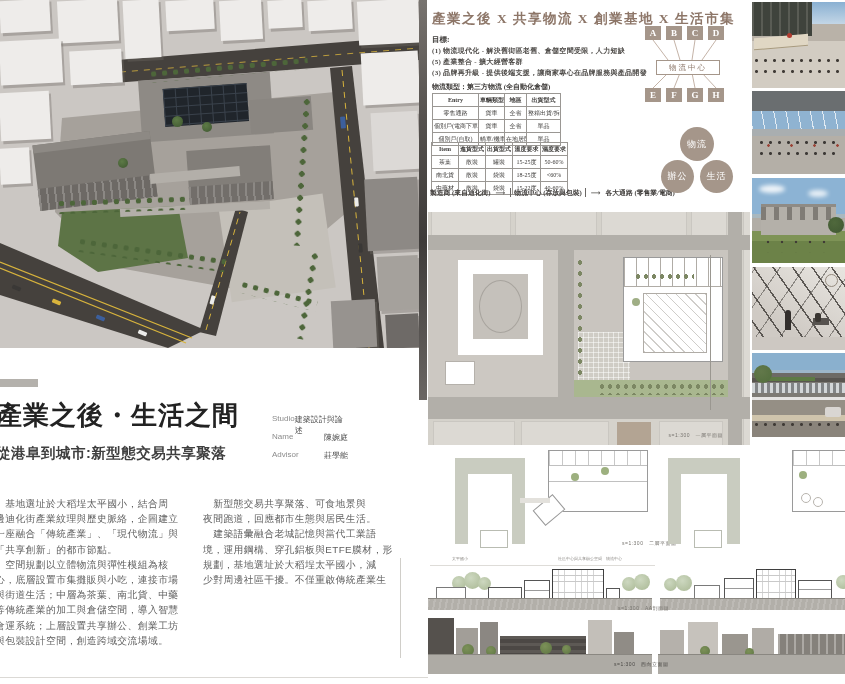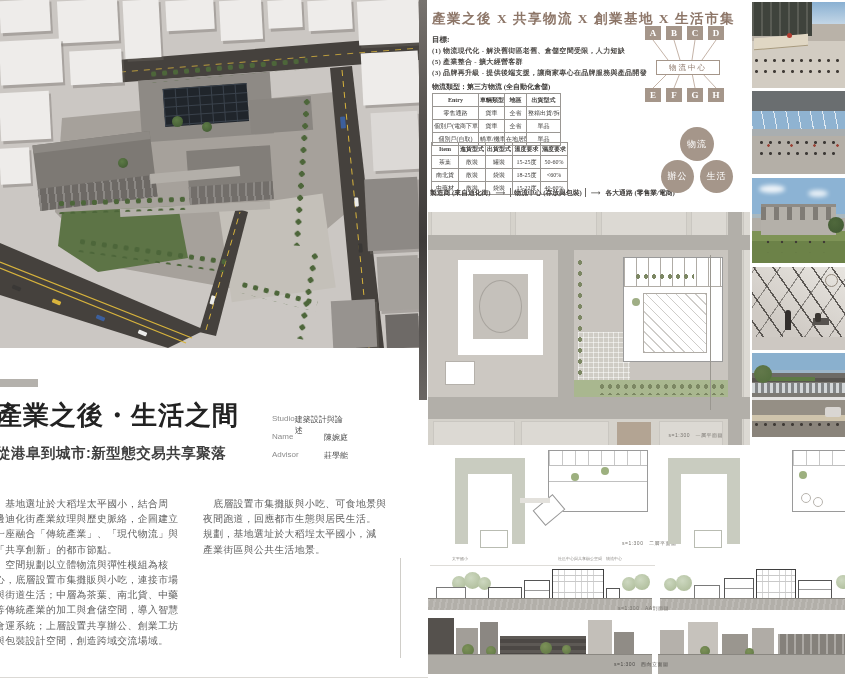--- a/index.html
+++ b/index.html
@@ -327,24 +327,26 @@
     <div class="bline">一座融合「傳統產業」、「現代物流」與</div>
     <div class="bline">「共享創新」的都市節點。</div>
     <div class="bline">　空間規劃以立體物流與彈性模組為核</div>
     <div class="bline">心，底層設置市集攤販與小吃，連接市場</div>
     <div class="bline">與街道生活；中層為茶葉、南北貨、中藥</div>
     <div class="bline">等傳統產業的加工與倉儲空間，導入智慧</div>
     <div class="bline">倉運系統；上層設置共享辦公、創業工坊</div>
     <div class="bline">與包裝設計空間，創造跨域交流場域。</div>
   </div>
   <div class="bodycol" style="left:203px">
-    <div class="bline">　底層設置市集攤販與小吃、可食地景與</div>
+    <div class="bline">　新型態交易共享聚落、可食地景與</div>
     <div class="bline">夜間跑道，回應都市生態與居民生活。</div>
+    <div class="bline">　建築語彙融合老城記憶與當代工業語</div>
+    <div class="bline">境，運用鋼構、穿孔鋁板與ETFE膜材，形</div>
     <div class="bline">規劃，基地選址於大稻埕太平國小，減</div>
-    <div class="bline">產業街區與公共生活地景。</div>
+    <div class="bline">少對周邊社區干擾。不僅重啟傳統產業生</div>
   </div>
   <div class="hairline-v"></div>
   <div class="hairline-h"></div>
   <div class="corner-rect"></div>
 
   <div class="plan1">
     <div class="blk" style="left:4px;top:0;width:78px;height:23px"></div>
     <div class="blk" style="left:88px;top:0;width:80px;height:23px"></div>
     <div class="blk" style="left:174px;top:0;width:84px;height:23px"></div>
     <div class="blk" style="left:264px;top:0;width:34px;height:23px"></div>

